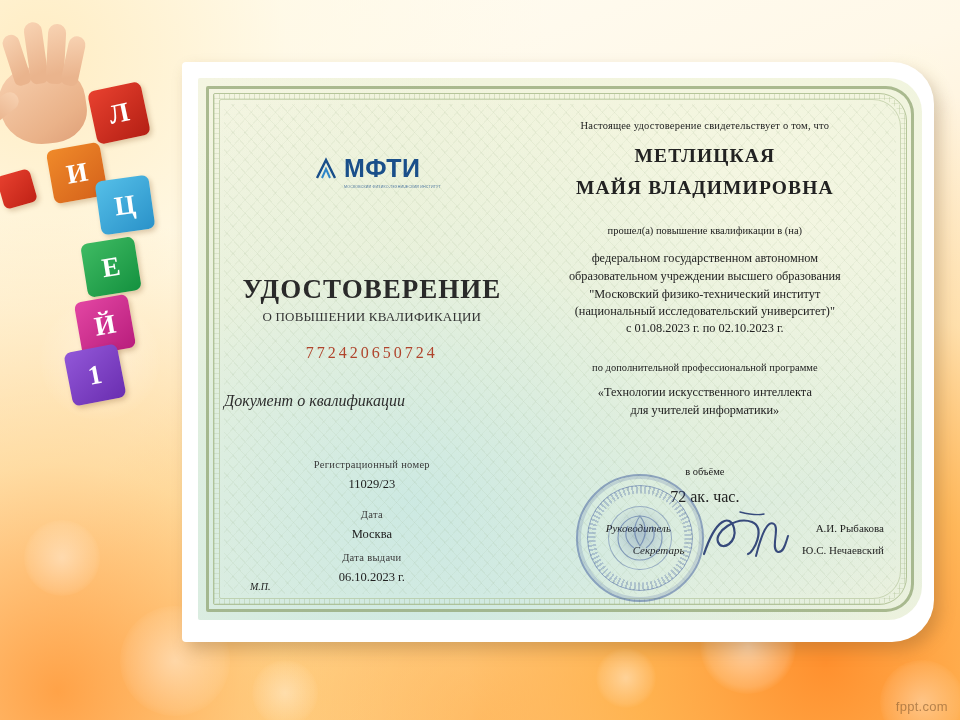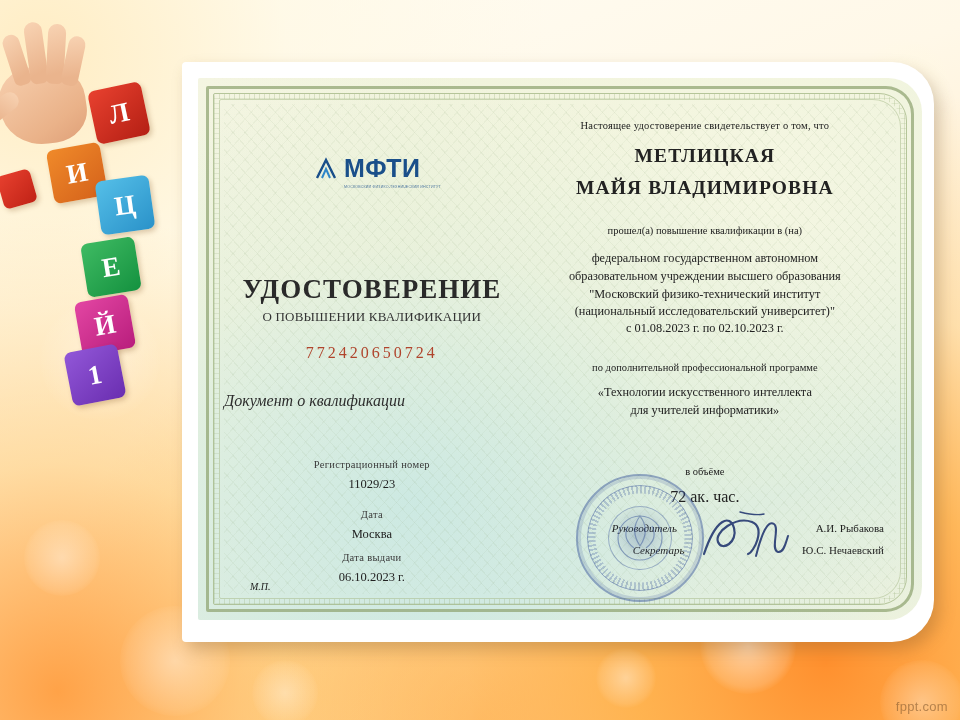--- a/index.html
+++ b/index.html
@@ -507,21 +507,21 @@
 "Московский физико-технический институт
 (национальный исследовательский университет)"</div>
         <div class="r-line r-dates">с 01.08.2023 г. по 02.10.2023 г.</div>
         <div class="r-line r-prog-label">по дополнительной профессиональной программе</div>
         <div class="r-line r-prog" style="white-space:pre-line;">«Технологии искусственного интеллекта
 для учителей информатики»</div>
         <div class="r-line r-vol-label">в объёме</div>
         <div class="r-line r-vol">72 ак. час.</div>
 
         <div id="sig-area">
-          <div class="sig-row" style="left:78px;top:8px;margin-left:6px;">Руководитель</div>
+          <div class="sig-row" style="left:78px;top:8px;">Руководитель</div>
           <div class="sig-row" style="left:78px;top:30px;margin-left:27px;">Секретарь</div>
           <div class="sig-name" style="right:4px;top:8px;">А.И. Рыбакова</div>
           <div class="sig-name" style="right:4px;top:30px;">Ю.С. Нечаевский</div>
 
           <svg class="scribble" width="96" height="56" viewBox="0 0 96 56" style="left:168px;top:-6px;">
             <path d="M8 46 C 20 10, 34 6, 38 20 C 42 34, 26 44, 22 34 C 18 24, 40 8, 56 14 C 70 20, 58 44, 52 46" fill="none" stroke="#1a2e6b" stroke-width="2.2" stroke-linecap="round"></path>
             <path d="M60 48 C 66 24, 72 12, 78 16 C 84 20, 74 42, 82 44 C 88 45, 90 34, 92 28" fill="none" stroke="#1a2e6b" stroke-width="2" stroke-linecap="round"></path>
             <path d="M44 4 C 52 6, 60 8, 68 6" fill="none" stroke="#1a2e6b" stroke-width="1.4" stroke-linecap="round"></path>
           </svg>
         </div>

